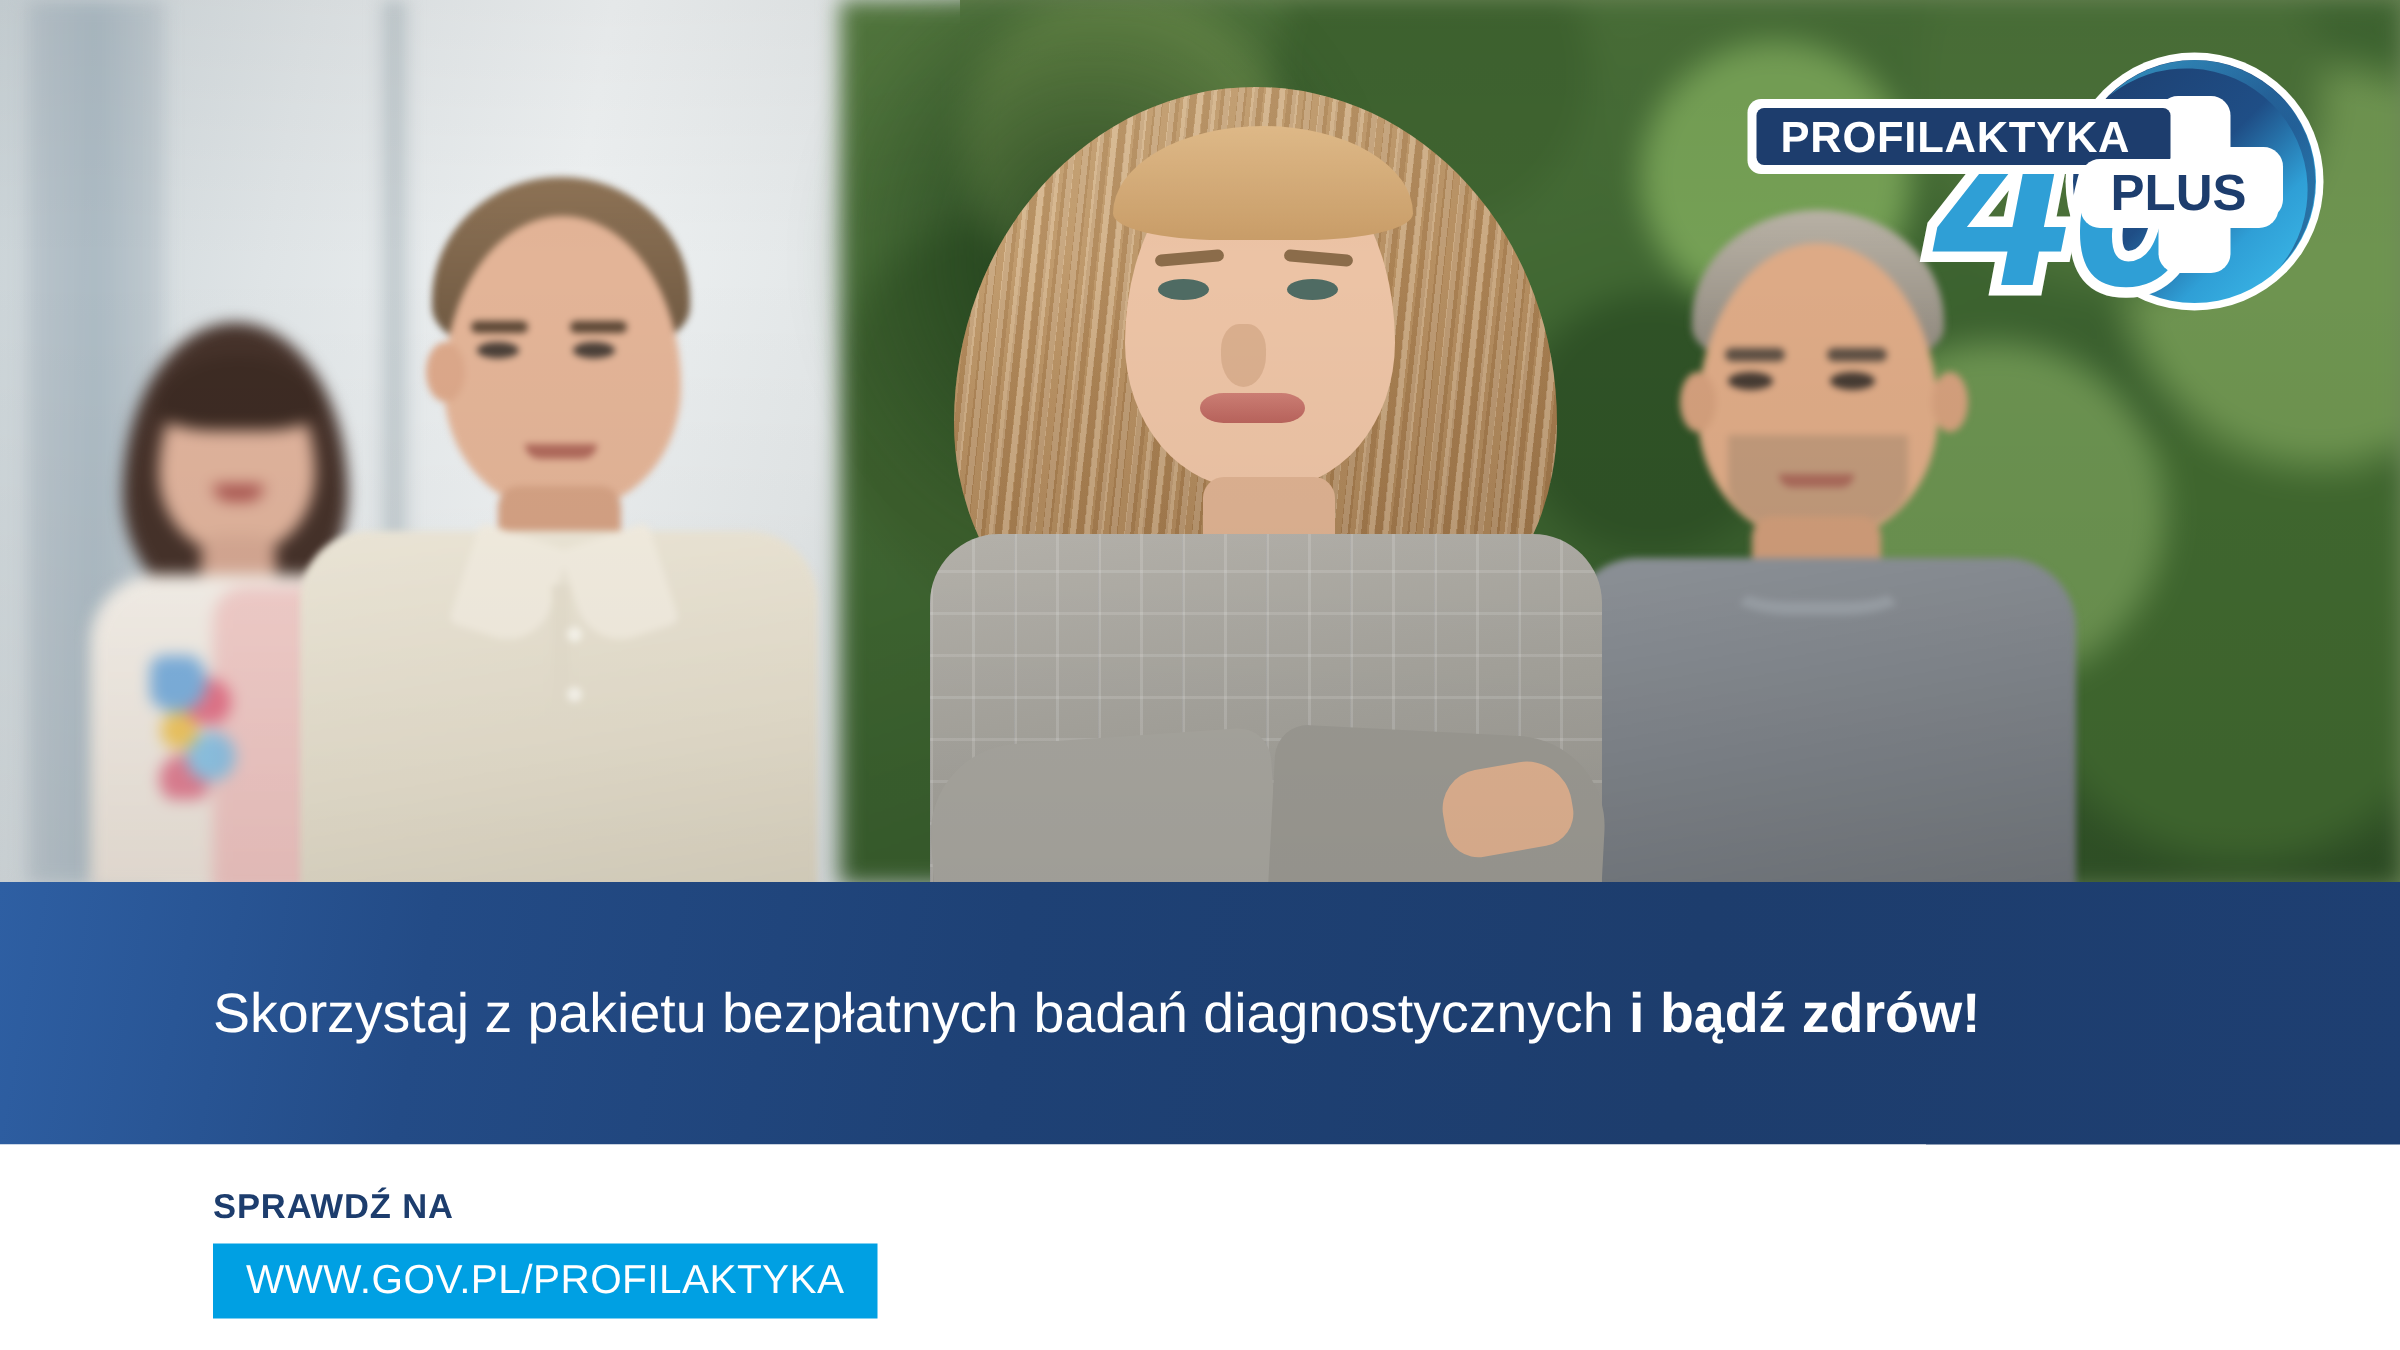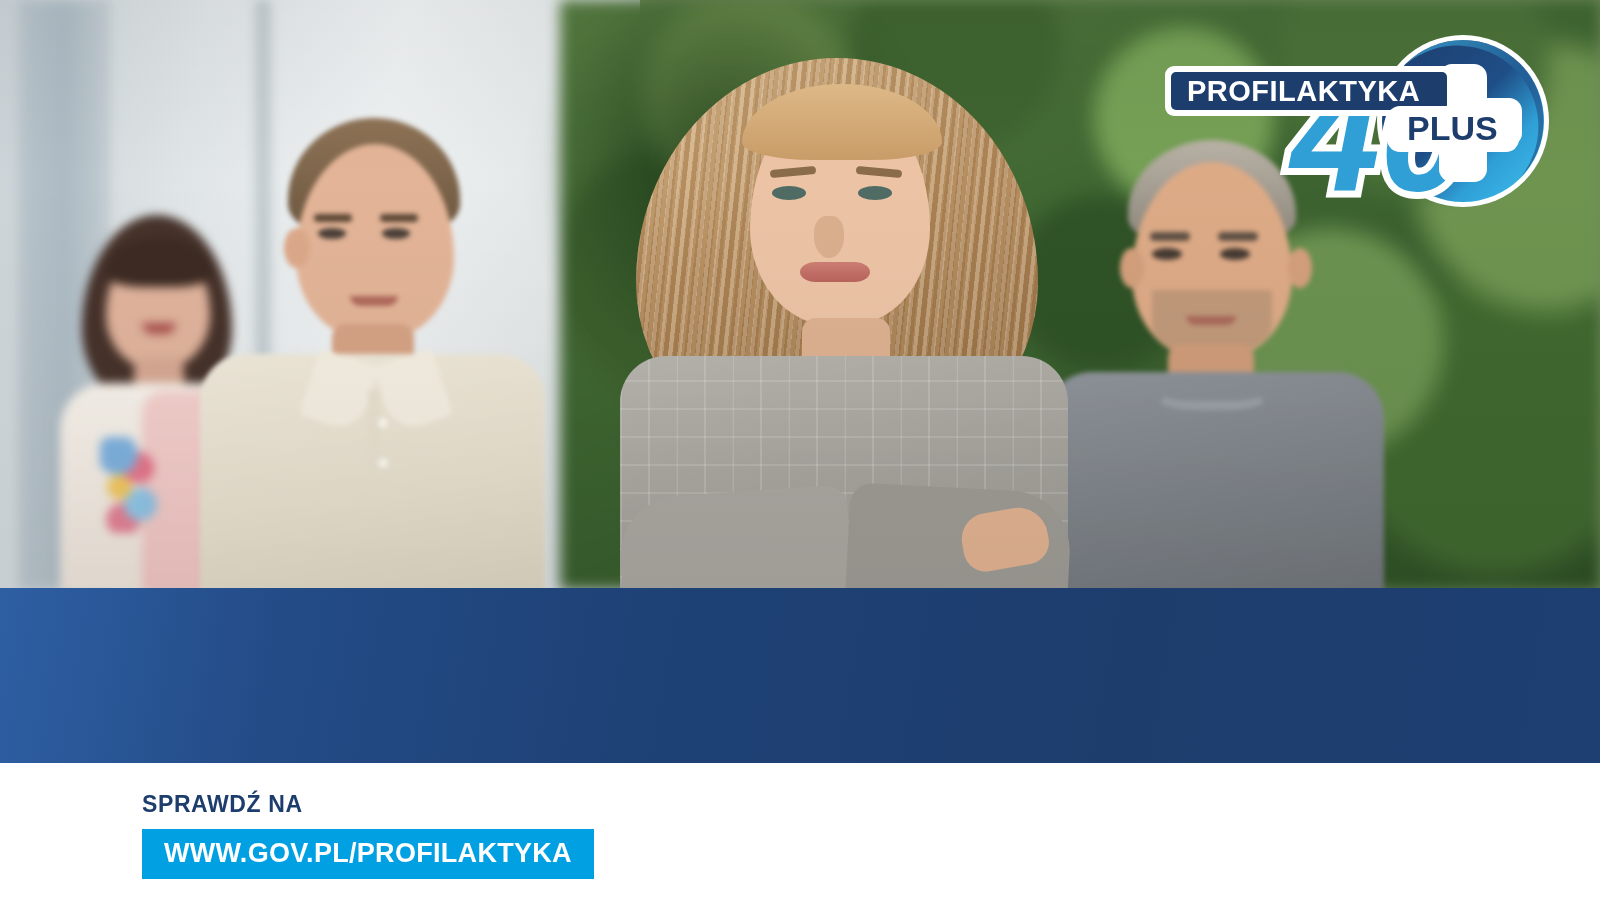--- a/index.html
+++ b/index.html
@@ -215,21 +215,21 @@
     position:absolute; left:0; top:763px; width:1284px; height:137px;
     background:#ffffff;
   }
   .footer-cta{ position:absolute; left:142px; top:28px; }
   .cta-label{
     color:#1d3d6d; font-size:23px; font-weight:bold; letter-spacing:.6px;
     margin-bottom:11px;
   }
   .cta-url{
     display:inline-block; background:#00a0e3; color:#ffffff;
-    font-size:27px; font-weight:bold; letter-spacing:.3px;
+    font-size:27px; font-weight:normal; letter-spacing:.3px;
     padding:9px 22px 10px 22px;
   }
 </style>
 </head>
 <body>
 
 <div id="banner">
 
   <div class="photo">
     <div class="bg-wall"></div>
@@ -342,20 +342,21 @@
       </g>
 
       <g>
         <rect x="224" y="78" width="132" height="46" rx="13" fill="#ffffff"></rect>
         <text x="244" y="112" font-family="Liberation Sans, sans-serif" font-size="34" font-weight="bold" fill="#1d3d6d">PLUS</text>
       </g>
     </svg>
   </div>
 
   <div class="message-band">
+    <div class="msg-line"><span>Skorzystaj z pakietu bezpłatnych badań diagnostycznych </span><span class="msg-strong">i bądź zdrów!</span></div>
   </div>
 
   <div class="footer">
 
     <div class="footer-cta">
       <div class="cta-label">SPRAWDŹ NA</div>
       <div class="cta-url">WWW.GOV.PL/PROFILAKTYKA</div>
     </div>
 
   </div>

